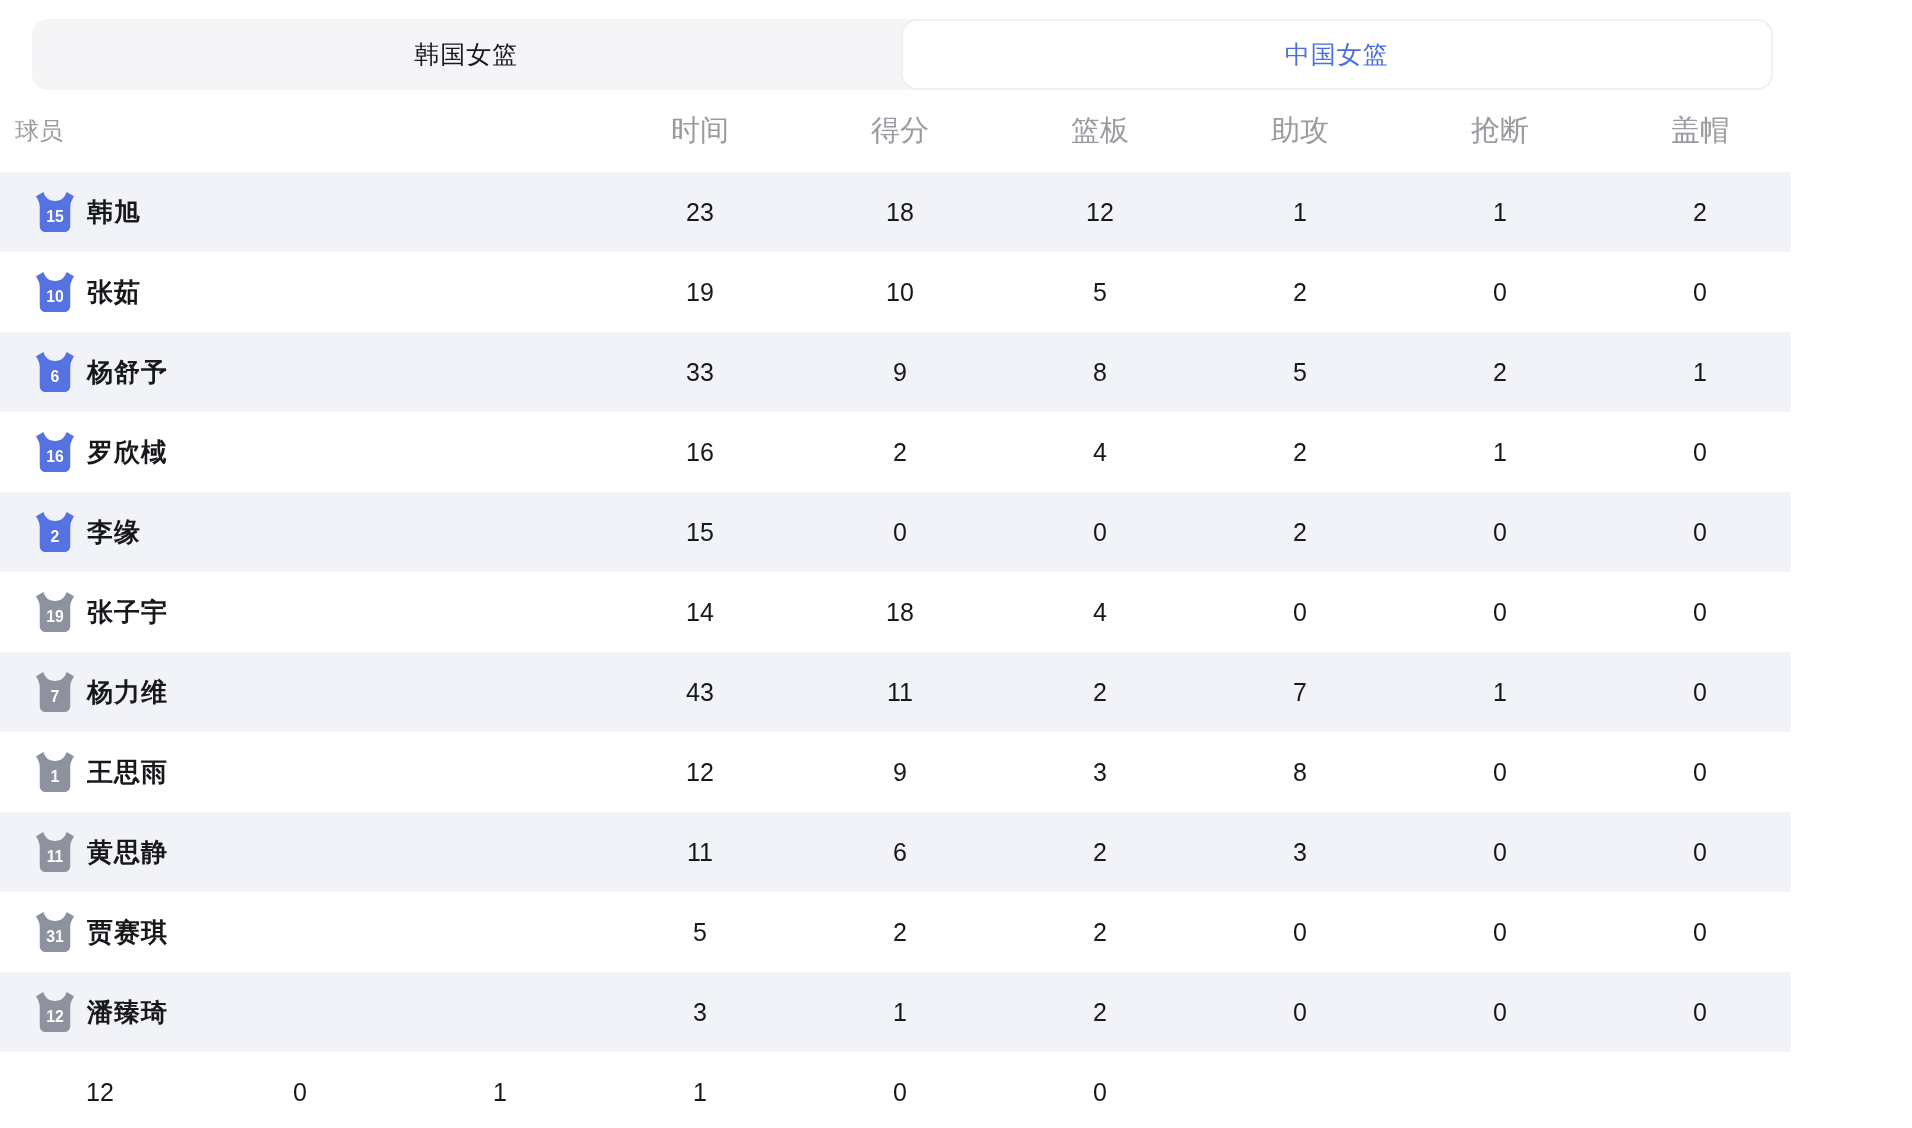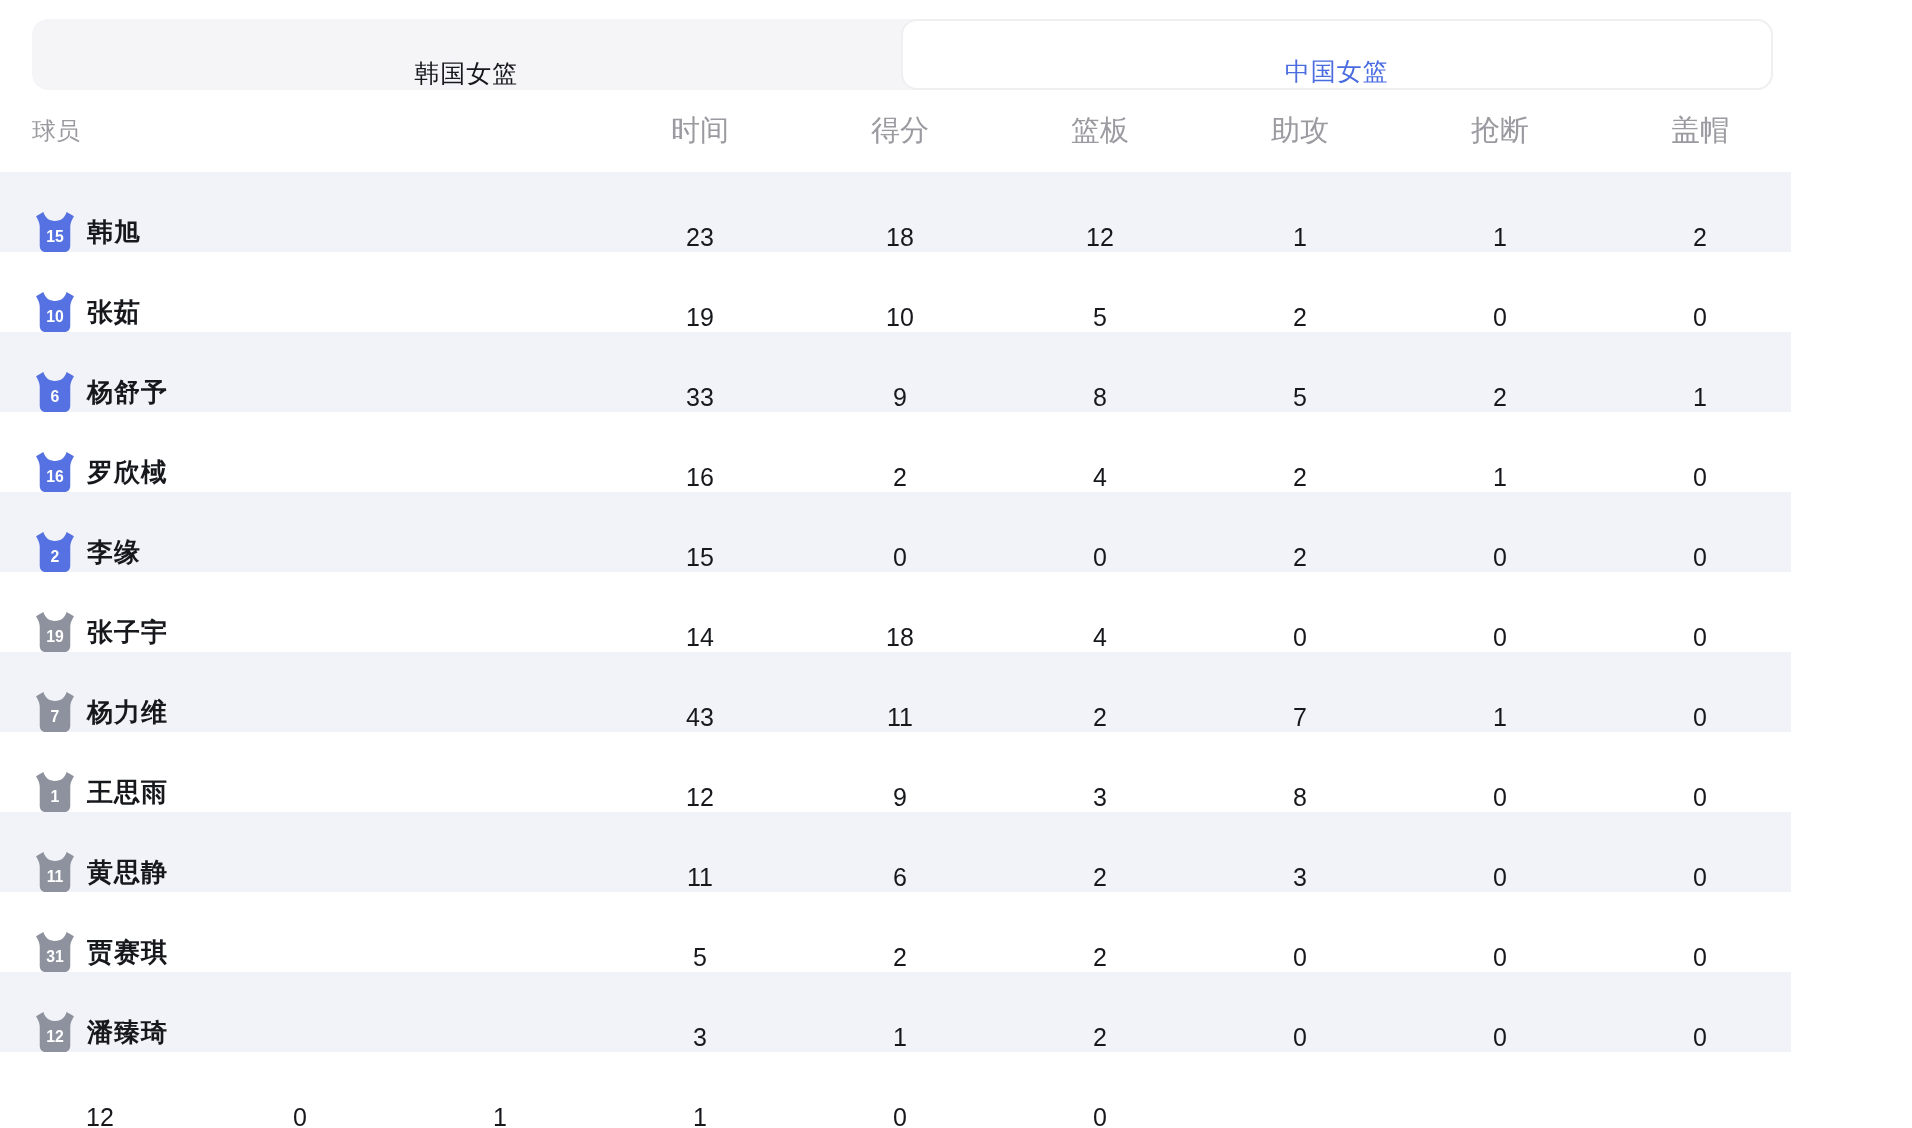--- a/index.html
+++ b/index.html
@@ -26,21 +26,21 @@
     display: flex;
     margin: 19px 0 0 32px;
     width: 1741px;
     height: 71px;
     background: var(--tab-bar-bg);
     border-radius: 16px;
   }
   .seg {
     flex: 1 1 0;
     display: flex;
-    align-items: flex-end;
+    align-items: center;
     justify-content: center;
     font-size: 25px;
     font-weight: 500;
     letter-spacing: 1px;
     color: var(--body-text);
     border-radius: 16px;
     cursor: pointer;
     user-select: none;
   }
   .seg.selected {
@@ -53,32 +53,32 @@
   .thead {
     display: flex;
     align-items: center;
     height: 82px;
     font-size: 24px;
     color: var(--header-text);
     font-weight: 400;
   }
   .row {
     display: flex;
-    align-items: flex-end;
+    align-items: center;
     height: 80px;
   }
   .row:nth-child(odd) { background: var(--row-stripe); }
   .player-cell {
     width: 600px;
     flex: 0 0 600px;
     display: flex;
     align-items: center;
     padding-left: 36px;
   }
-  .thead .player-cell { padding-left: 32px; }
+  .thead .player-cell { padding-left: 15px; }
   .stat-cell {
     width: 200px;
     flex: 0 0 200px;
     text-align: center;
     font-size: 25px;
     font-weight: 500;
   }
   .thead .stat-cell { font-size: 29px; font-weight: 400; }
   .player-name {
     margin-left: 13px;

